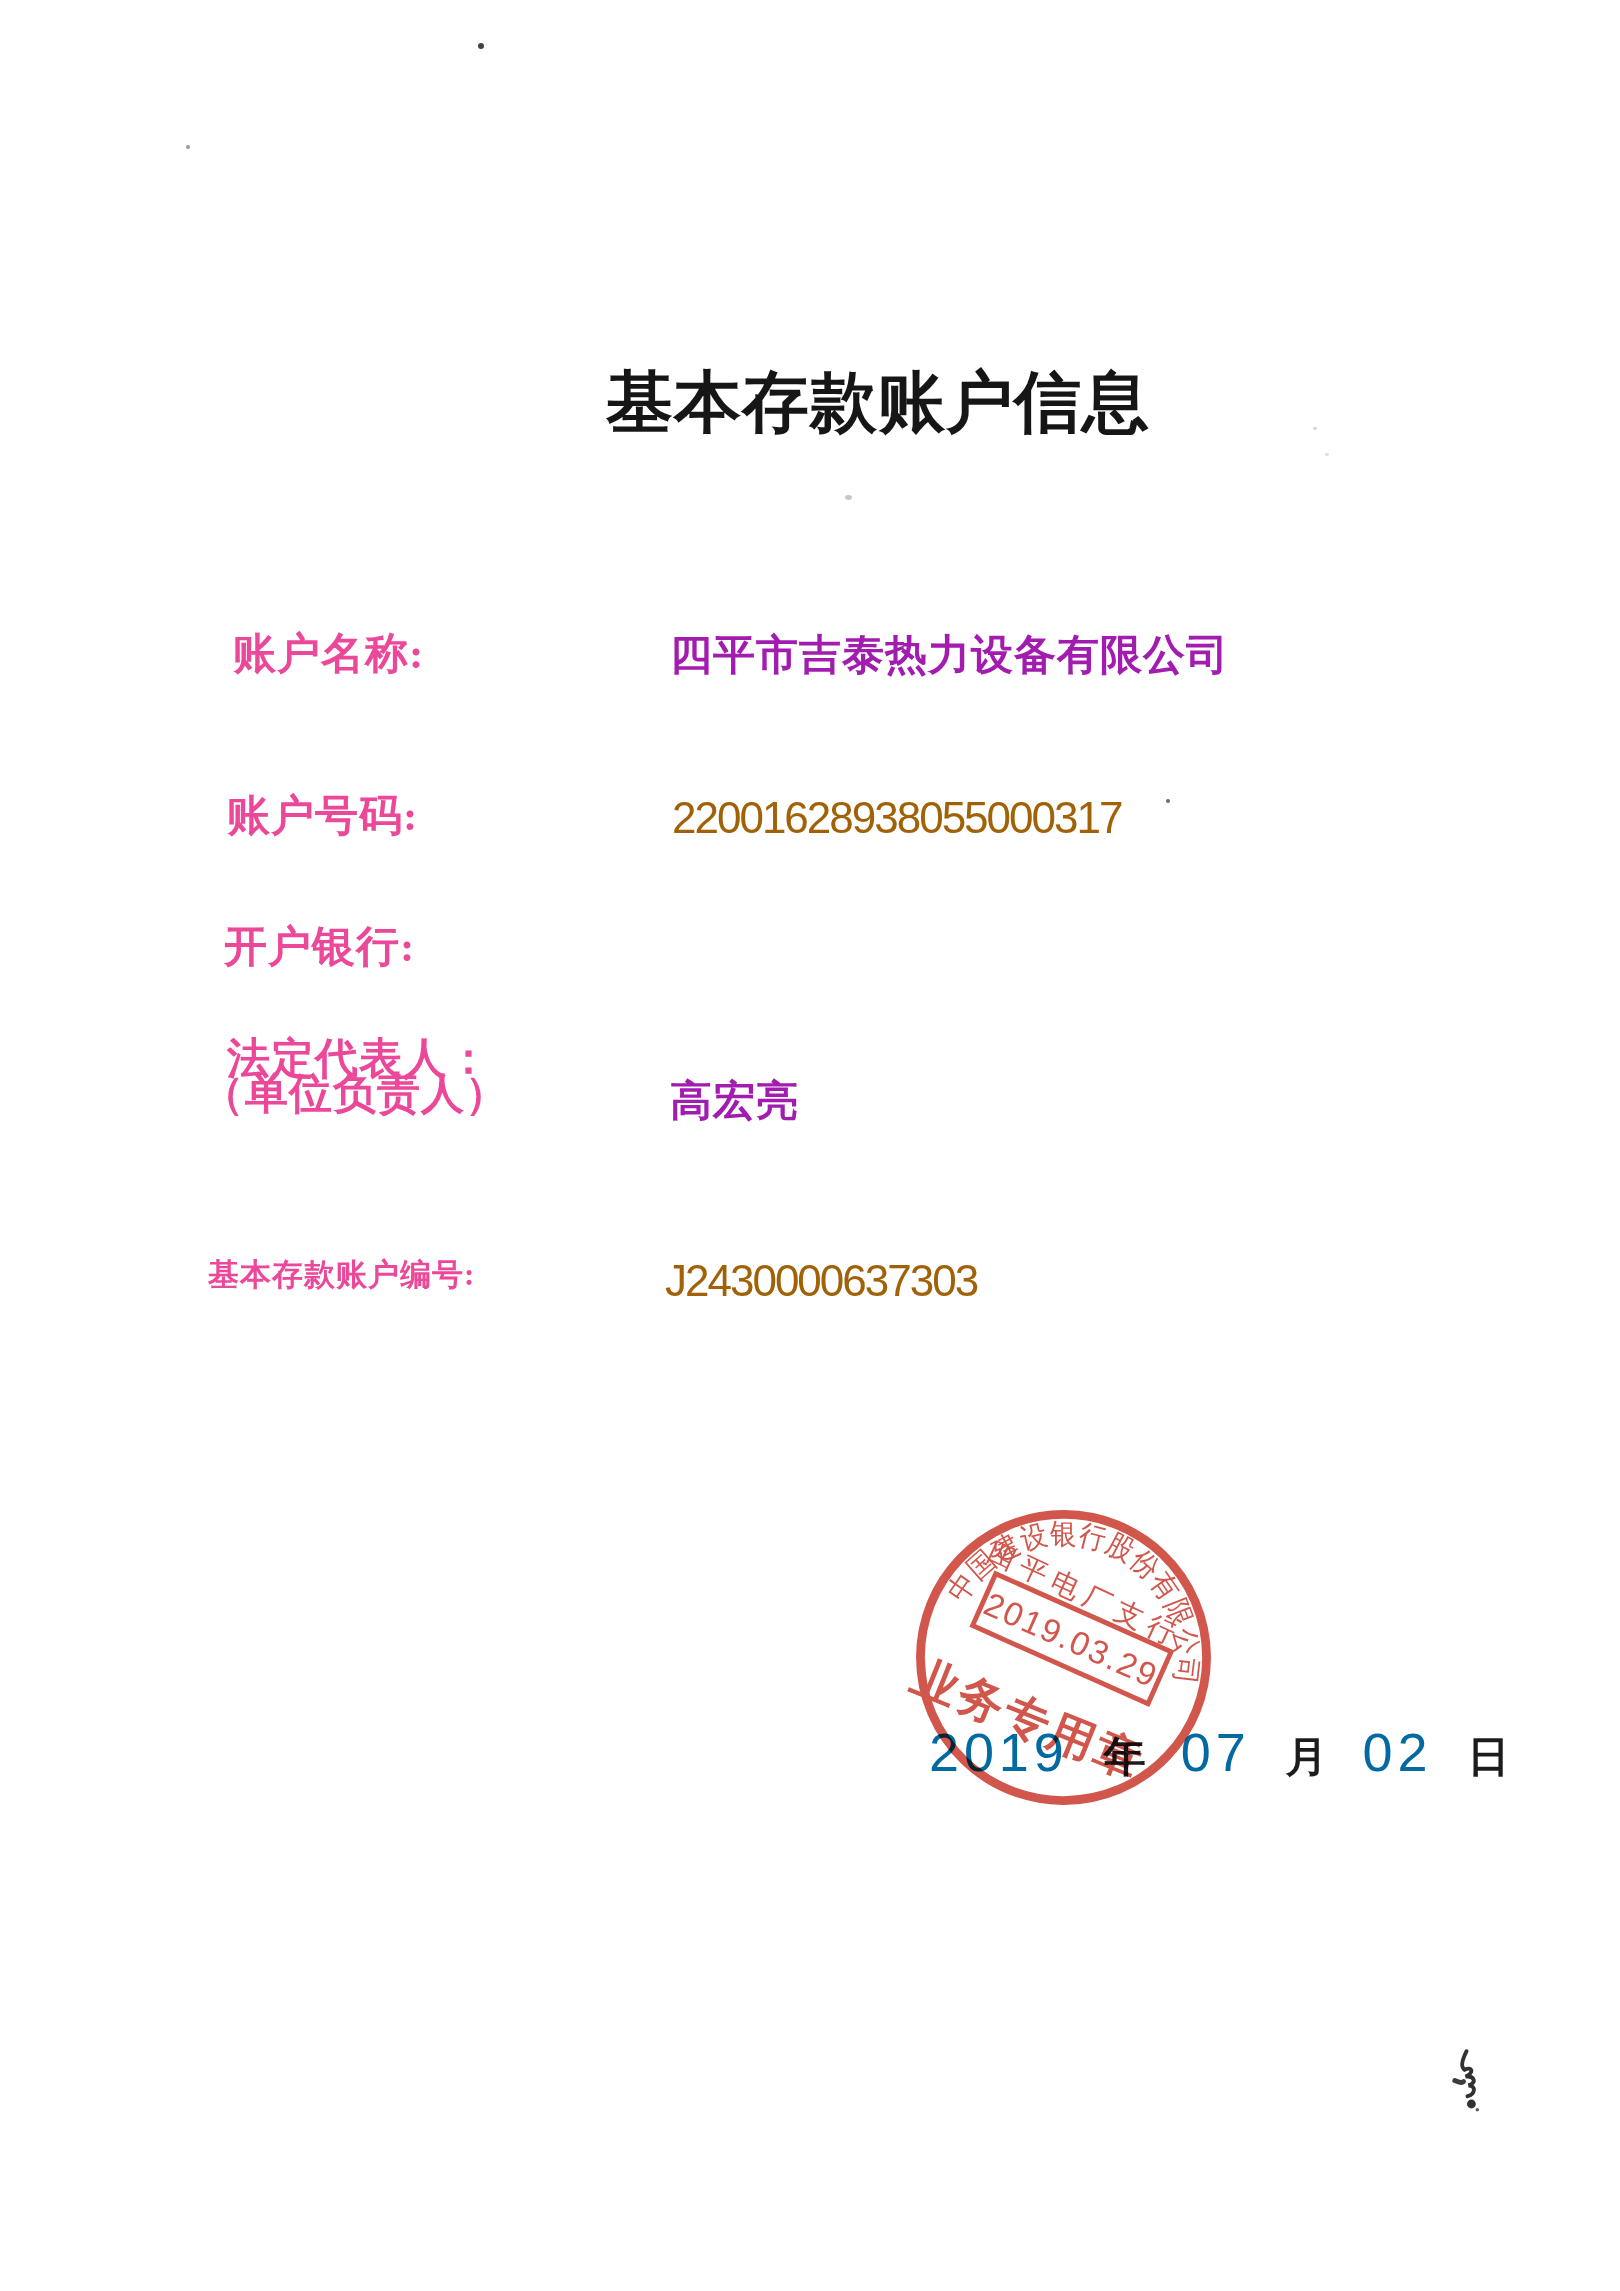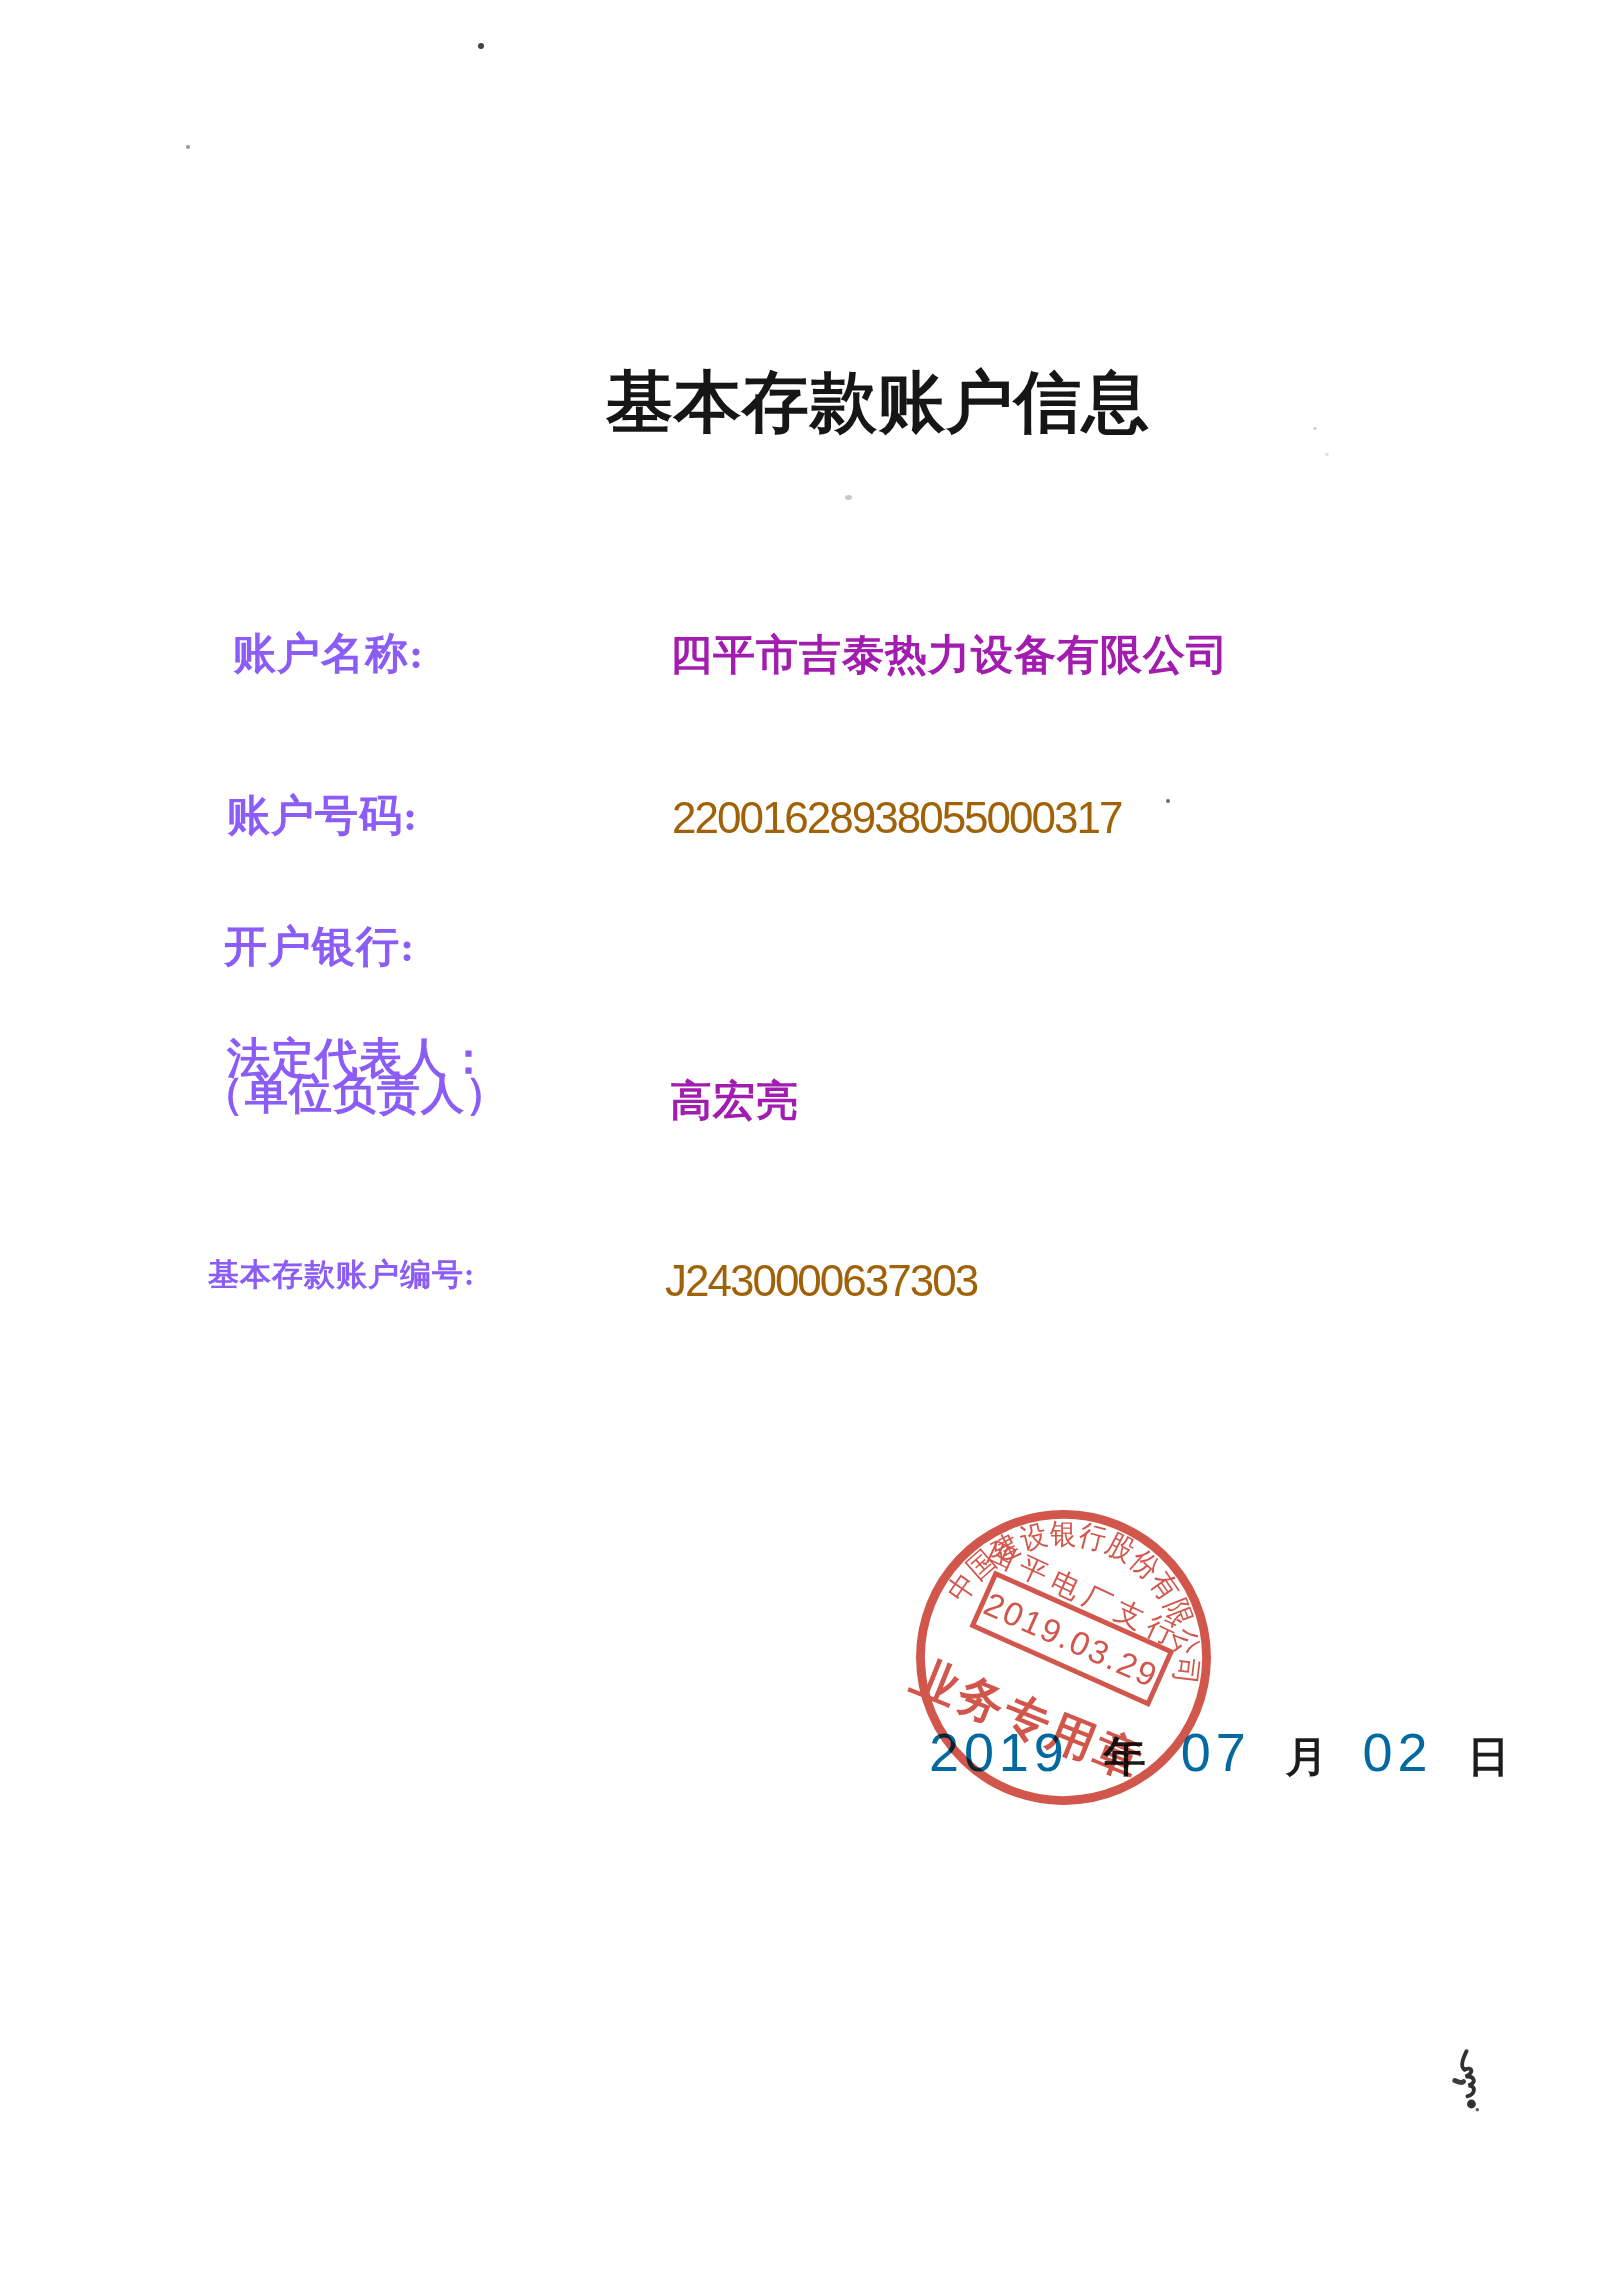--- a/index.html
+++ b/index.html
@@ -20,21 +20,21 @@
     font-weight: bold;
     letter-spacing: 1px;
     margin: 0;
     color: #161616;
   }
 
   .field-label {
     font-size: 43px;
     font-weight: 600;
     letter-spacing: 1px;
-    color: #8b5cf6;
+    color: #ec4899;
   }
   .field-value-cn {
     font-size: 42px;
     font-weight: 600;
     letter-spacing: 1px;
     color: #a21caf;
   }
   .field-value-num {
     font-family: "Liberation Sans", "DejaVu Sans", sans-serif;
     font-size: 44px;

